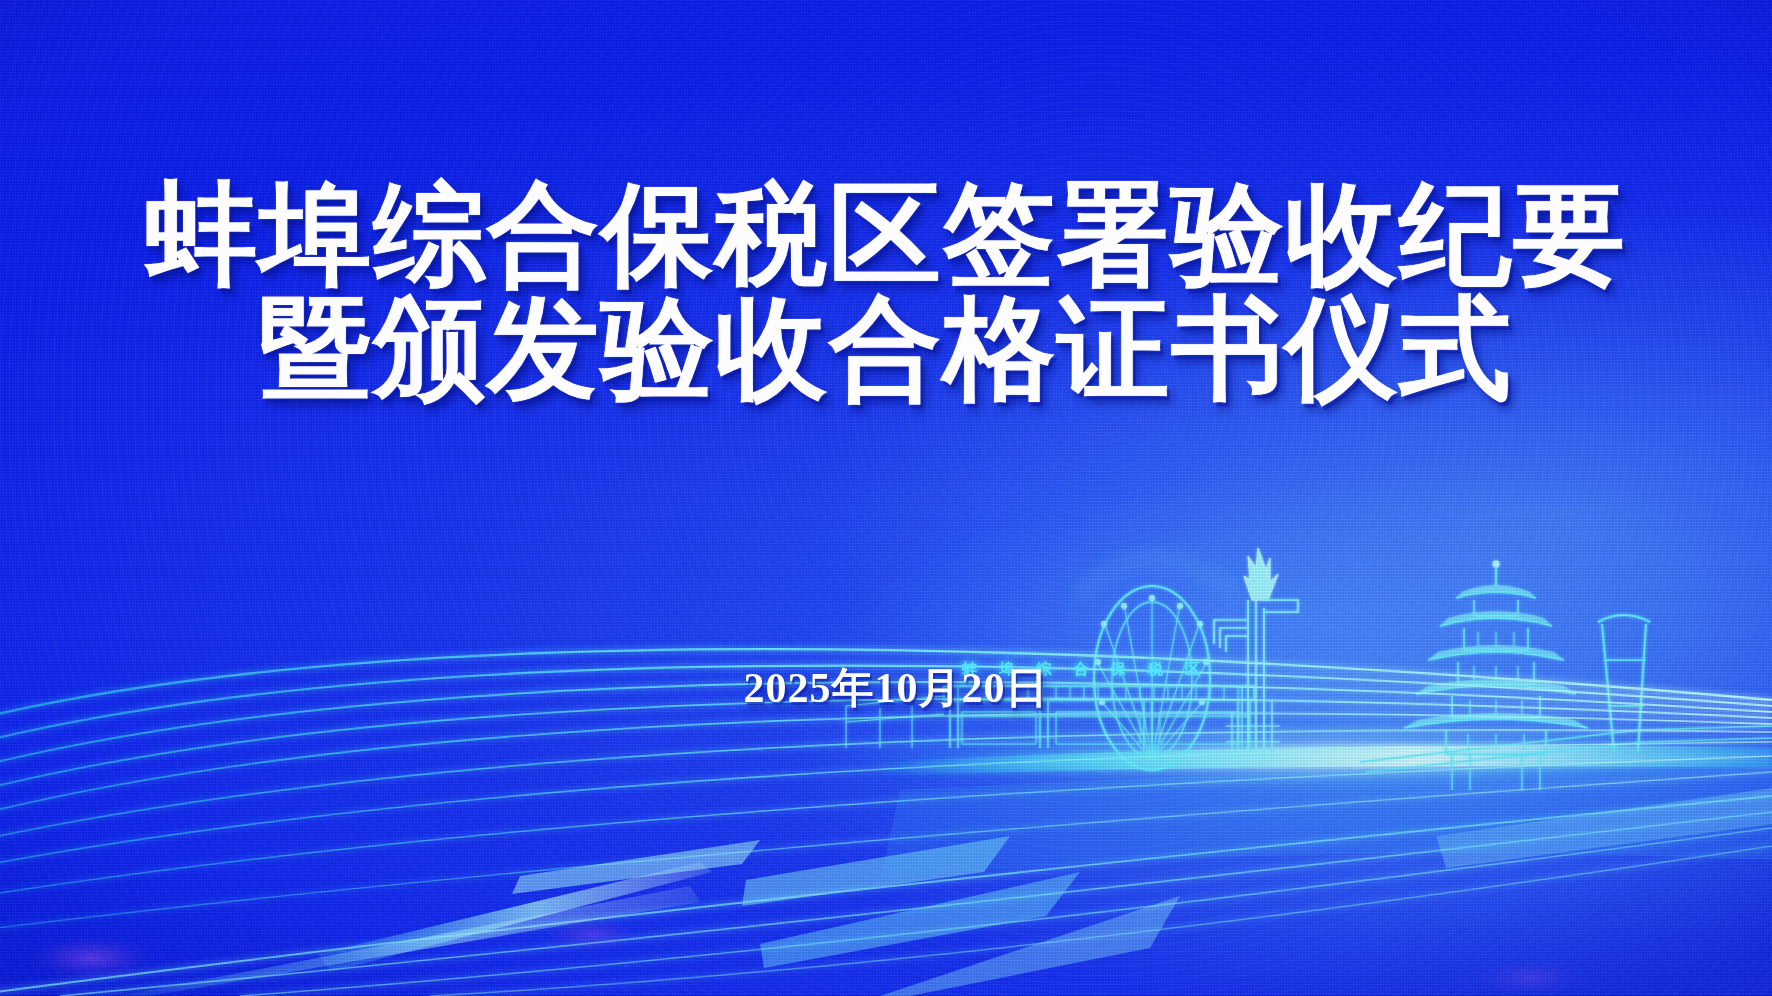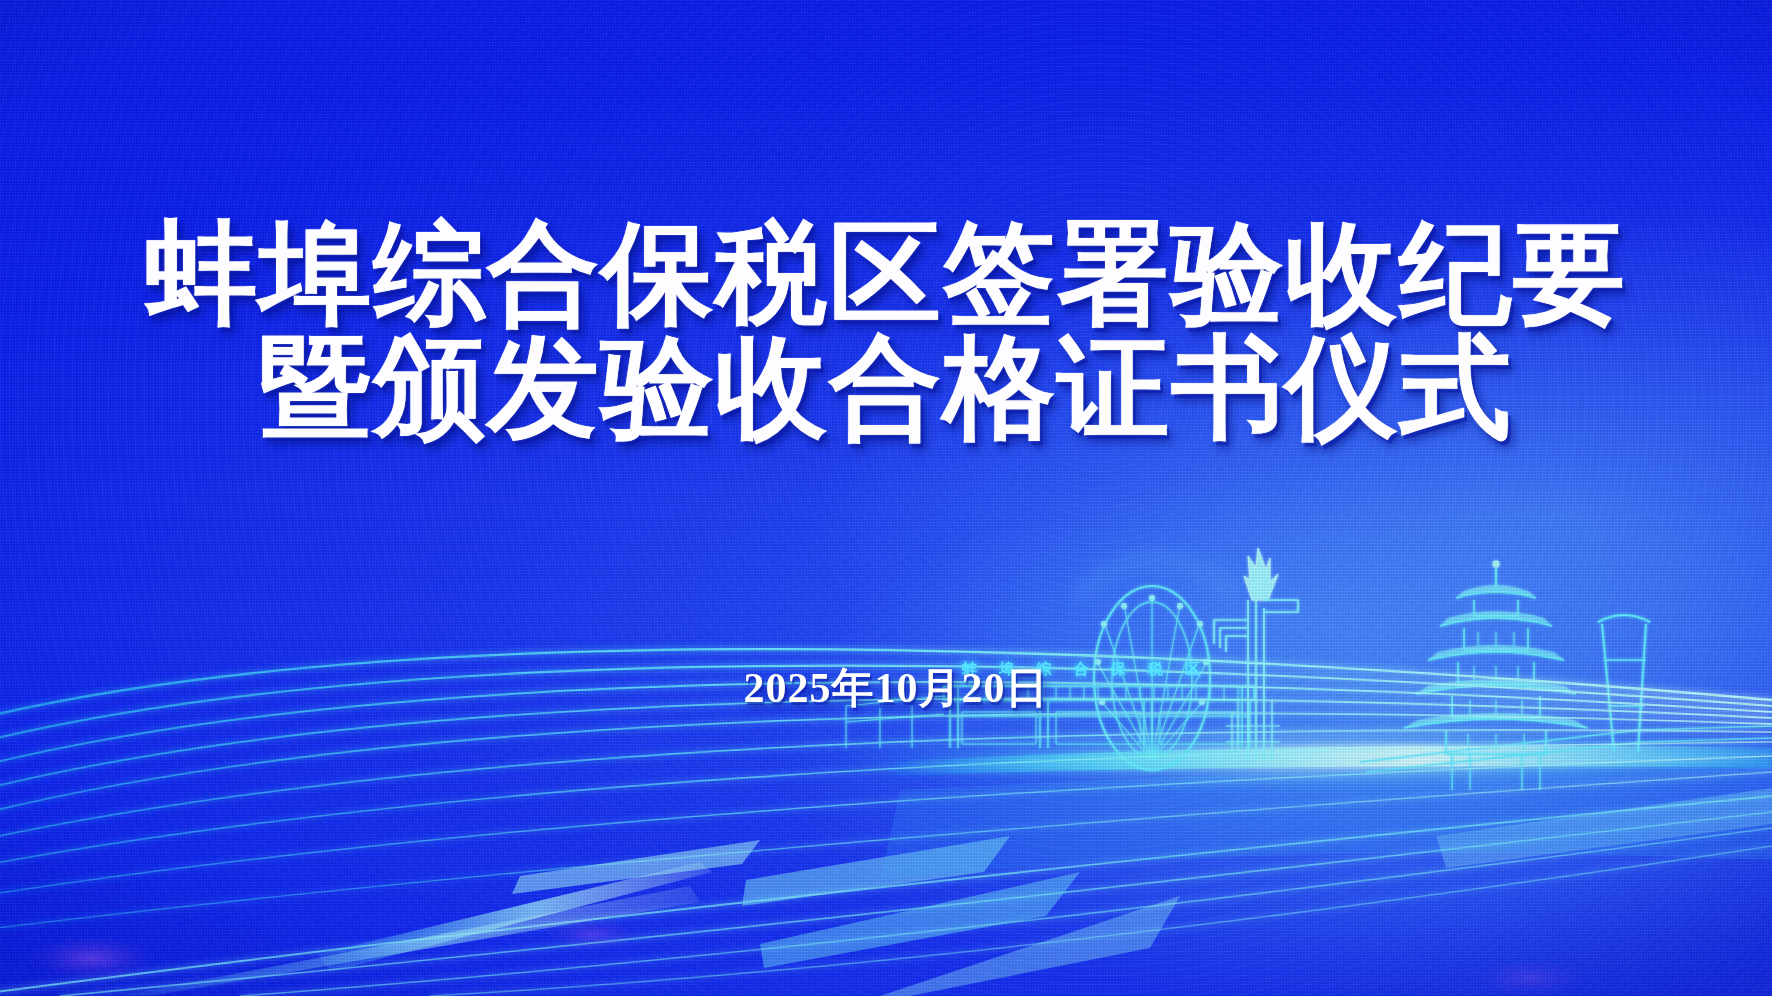--- a/index.html
+++ b/index.html
@@ -79,21 +79,20 @@
     font-family:"Liberation Serif", serif;
     font-weight:700;
     color:#fdfdff;
     line-height:1.02;
     letter-spacing:2px;
     white-space:nowrap;
     text-shadow:
       0 0 1px rgba(255,255,255,.9),
       3px 4px 0 rgba(10,25,170,.55),
       5px 7px 10px rgba(4,12,120,.55);
-    margin-top: 39px;
   }
   .title-line.l1{font-size:112px;}
   .title-line.l2{font-size:112px; margin-top:0;}
 
   .date-line{
     position:absolute;
     left:0; right:0; top:660px;
     text-align:center;
     z-index:20;
     font-family:"Liberation Serif", serif;

